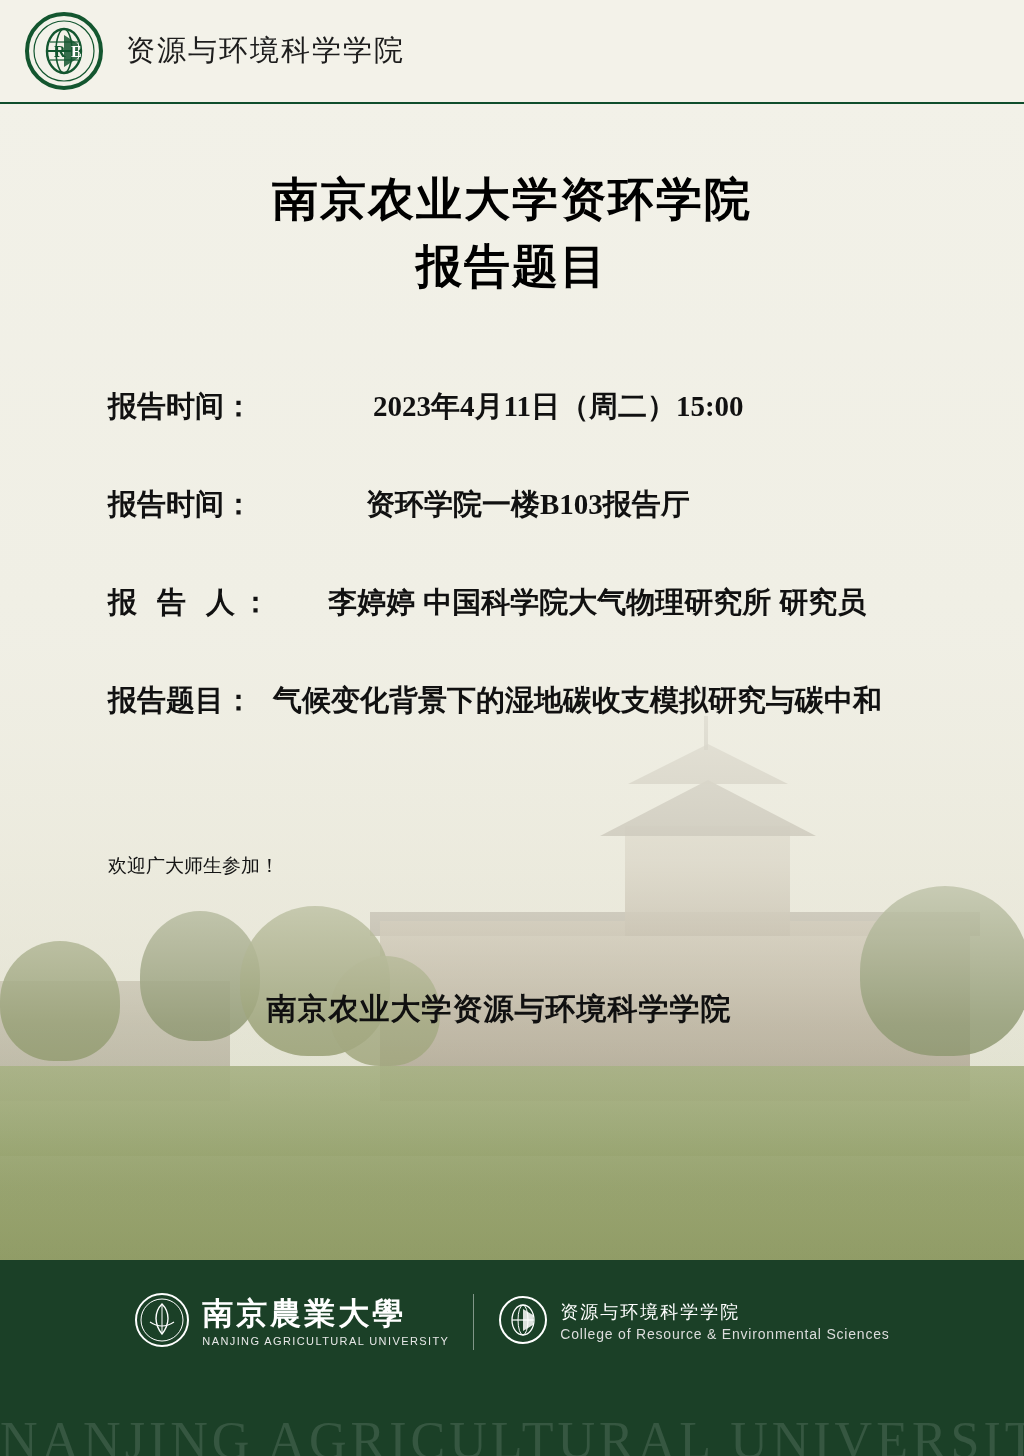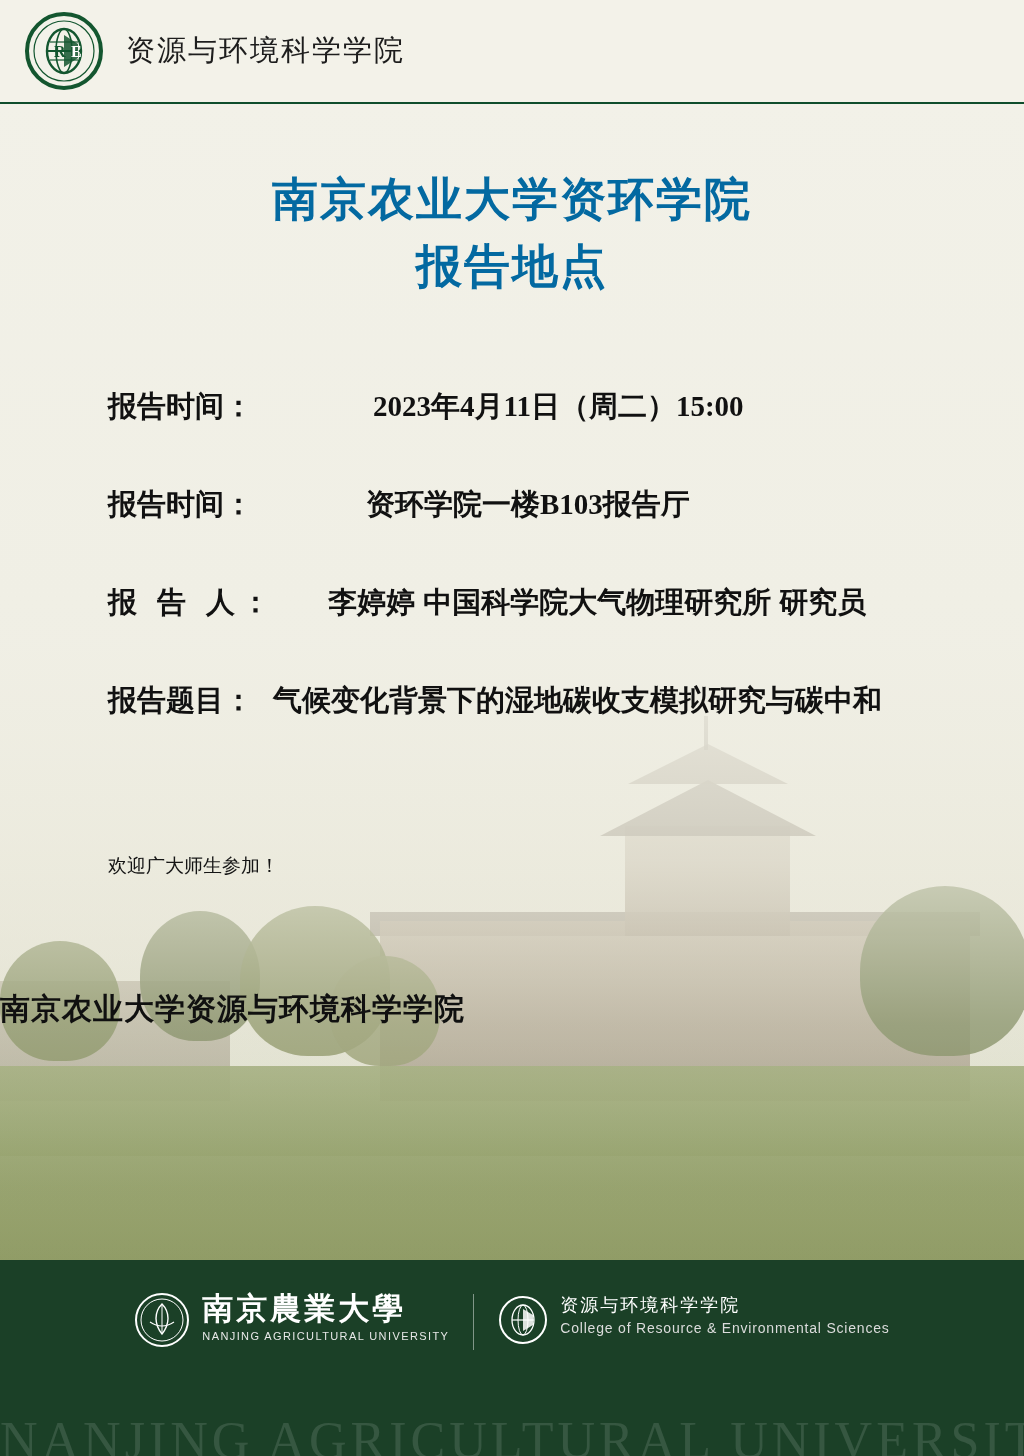--- a/index.html
+++ b/index.html
@@ -174,21 +174,21 @@
   .footer-logos {
     position: absolute;
     left: 0;
     right: 0;
     top: 32px;
     display: flex;
     align-items: center;
     justify-content: center;
     gap: 24px;
   }
-  .f-logo-group { display: flex; gap: 12px; }
+  .f-logo-group { display: flex; align-items: center; gap: 12px; }
   .f-divider {
     width: 1px;
     height: 56px;
     background: rgba(255,255,255,0.45);
   }
   .f-nau-text { line-height: 1.1; }
   .f-nau-cn {
     font-family: "Liberation Serif", serif;
     font-size: 31px;
     color: #ffffff;
@@ -232,21 +232,21 @@
     left: 0;
     top: 104px;
     width: 100%;
     z-index: 5;
   }
   .title {
     text-align: center;
     margin-top: 62px;
     font-size: 46px;
     font-weight: bold;
-    color: #0369a1;
+    color: #000000;
     line-height: 1.45;
     letter-spacing: 2px;
   }
   .title .line2 { display: block; }
 
   .fields {
     margin-top: 88px;
     padding-left: 108px;
     padding-right: 40px;
   }
@@ -276,21 +276,21 @@
 
   .welcome {
     margin-top: 132px;
     padding-left: 108px;
     font-size: 19px;
     color: #151515;
     font-weight: 500;
   }
   .org {
     margin-top: 110px;
-    text-align: left;
+    text-align: center;
     padding-right: 26px;
     font-family: "Liberation Serif", serif;
     font-size: 30px;
     font-weight: bold;
     color: #101010;
     letter-spacing: 1px;
   }
 </style>
 </head>
 <body>
@@ -335,21 +335,21 @@
 
     <div class="grass-hl"></div>
     <div class="grass"></div>
     <div class="haze"></div>
   </div>
 
   <div class="content">
 
     <div class="title">
       <span>南京农业大学资环学院</span>
-      <span class="line2">报告地点</span>
+      <span class="line2">报告题目</span>
     </div>
 
     <div class="fields">
       <div class="field-row row-time">
         <span class="field-label">报告时间：</span>
         <span class="field-value">2023年4月11日（周二）15:00</span>
       </div>
       <div class="field-row row-place">
         <span class="field-label">报告时间：</span>
         <span class="field-value">资环学院一楼B103报告厅</span>

